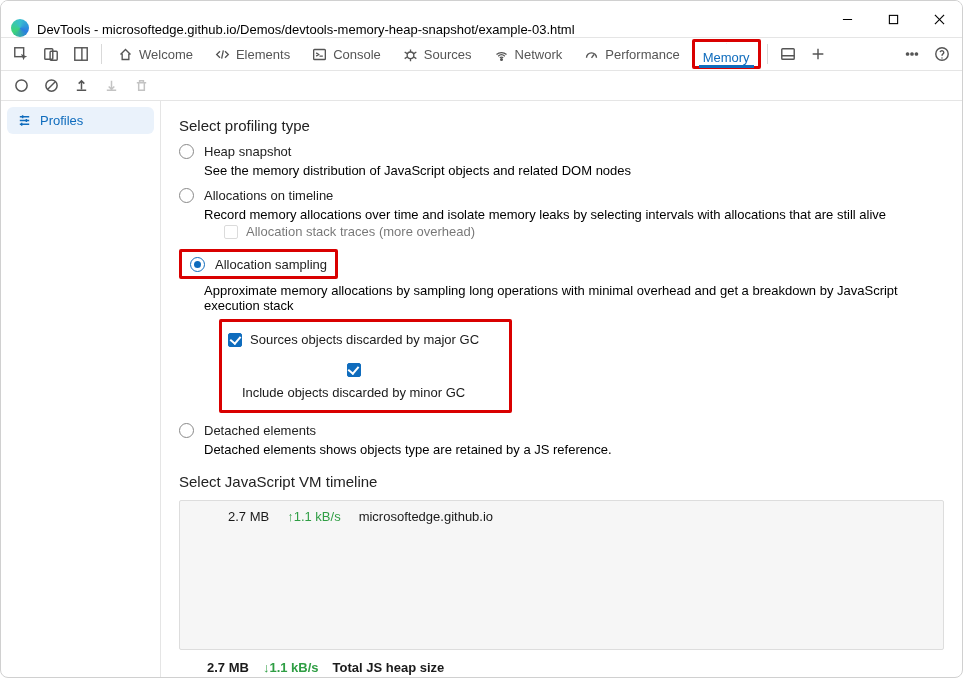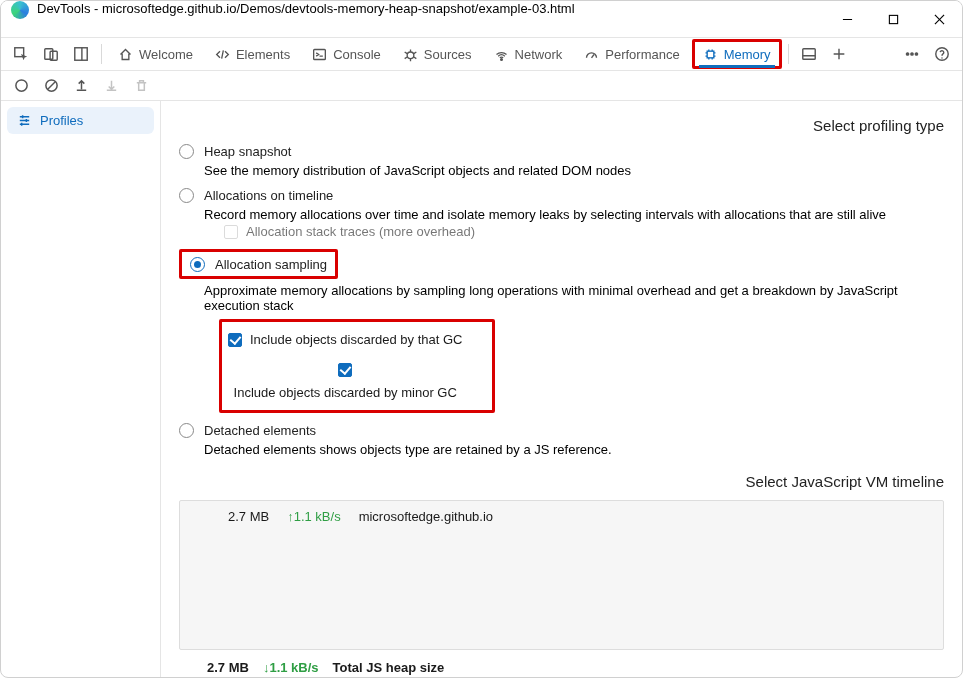--- a/index.html
+++ b/index.html
@@ -10,21 +10,21 @@
     color: #1a1a1a;
     background: #fff;
     width: 963px;
     height: 678px;
     overflow: hidden;
     border: 1px solid #d0d0d0;
     border-radius: 8px;
   }
   .titlebar {
     display: flex;
-    align-items: flex-start;
+    align-items: flex-end;
     height: 36px;
     padding: 0 0 0 10px;
     background: #fff;
   }
   .titlebar .app-icon {
     width: 18px; height: 18px; margin-right: 8px;
     border-radius: 50%;
     background: conic-gradient(#39c0cf, #2a7de1, #3dd47a, #39c0cf);
   }
   .titlebar .title { flex: 1; font-size: 13px; color: #000; }
@@ -44,21 +44,21 @@
     width: 28px; height: 28px; display:flex;align-items:center;justify-content:center;color:#555;
     border-radius:4px;
   }
   .icon-btn svg { width:16px; height:16px; stroke:#555; fill:none; stroke-width:1.6; }
   .divider { width:1px; height:20px; background:#d9d9d9; margin:0 4px; }
   .tab {
     display:flex; align-items:center; gap:6px;
     padding: 4px 10px; height:28px; color:#555; border-radius:4px;
   }
   .tab svg { width:15px; height:15px; stroke:#555; fill:none; stroke-width:1.6; }
-  .tab.active { color:#0f6cbd; }
+  .tab.active { color:#0f6cbd;flex-direction:column; }
   .tab.active svg { stroke:#0f6cbd; }
   .tab-highlight { border:3px solid #d90000; border-radius:2px; padding:1px 8px; height:30px; position:relative; }
   .tab-highlight::after{
     content:""; position:absolute; left:4px; right:4px; bottom:-2px; height:3px; background:#0f6cbd;
   }
   .tabstrip .spacer { flex:1; }
   .toolbar-row {
     display:flex; align-items:center; height:30px; padding:0 6px; gap:2px;
     border-bottom:1px solid #e5e5e5;
   }
@@ -69,21 +69,21 @@
   }
   .side-item {
     display:flex; align-items:center; gap:8px; margin: 2px 6px; padding:6px 10px;
     border-radius:6px;
   }
   .side-item.active { background:#eaf2fb; color:#0f6cbd; }
   .side-item svg { width:15px; height:15px; stroke:#0f6cbd; fill:none; stroke-width:1.6; }
   .content {
     flex:1; padding: 12px 18px 12px 18px; overflow:auto; position:relative;
   }
-  h2.section { font-size:15px; font-weight:400; margin:4px 0 10px 0; color:#222;text-align:right; }
+  h2.section { font-size:15px; font-weight:400; margin:4px 0 10px 0; color:#222; }
   .option-group { margin-bottom: 10px; }
   .option-head { display:flex; align-items:center; gap:10px; }
   .radio {
     width:15px; height:15px; border:1.6px solid #888; border-radius:50%; flex:none; display:flex;align-items:center;justify-content:center;
   }
   .radio.checked { border-color:#0f6cbd; }
   .radio.checked::after{ content:""; width:7px; height:7px; background:#0f6cbd; border-radius:50%; }
   .opt-title { font-size:13px; color:#222; }
   .opt-desc { font-size:13px; color:#000000; margin:4px 0 0 25px; }
   .sub-option { display:flex; align-items:center; gap:8px; margin:2px 0 0 45px; }
@@ -306,21 +306,21 @@
             <span class="radio checked"></span>
             <span class="opt-title">Allocation sampling</span>
           </span>
         </span>
       </div>
       <div class="opt-desc">Approximate memory allocations by sampling long operations with minimal overhead and get a breakdown by JavaScript execution stack</div>
       <div class="sub-block">
         <div class="redbox" style="margin-left:40px; padding:6px 30px 6px 6px;">
           <div class="sub-option" style="margin:4px 0 0 0;">
             <span class="checkbox checked"></span>
-            <span>Include objects discarded by that GC</span>
+            <span>Sources objects discarded by major GC</span>
           </div>
           <div class="sub-option" style="margin:16px 0 4px 0;flex-direction:column;">
             <span class="checkbox checked"></span>
             <span>Include objects discarded by minor GC</span>
           </div>
         </div>
       </div>
     </div>
 
     <div class="option-group">

